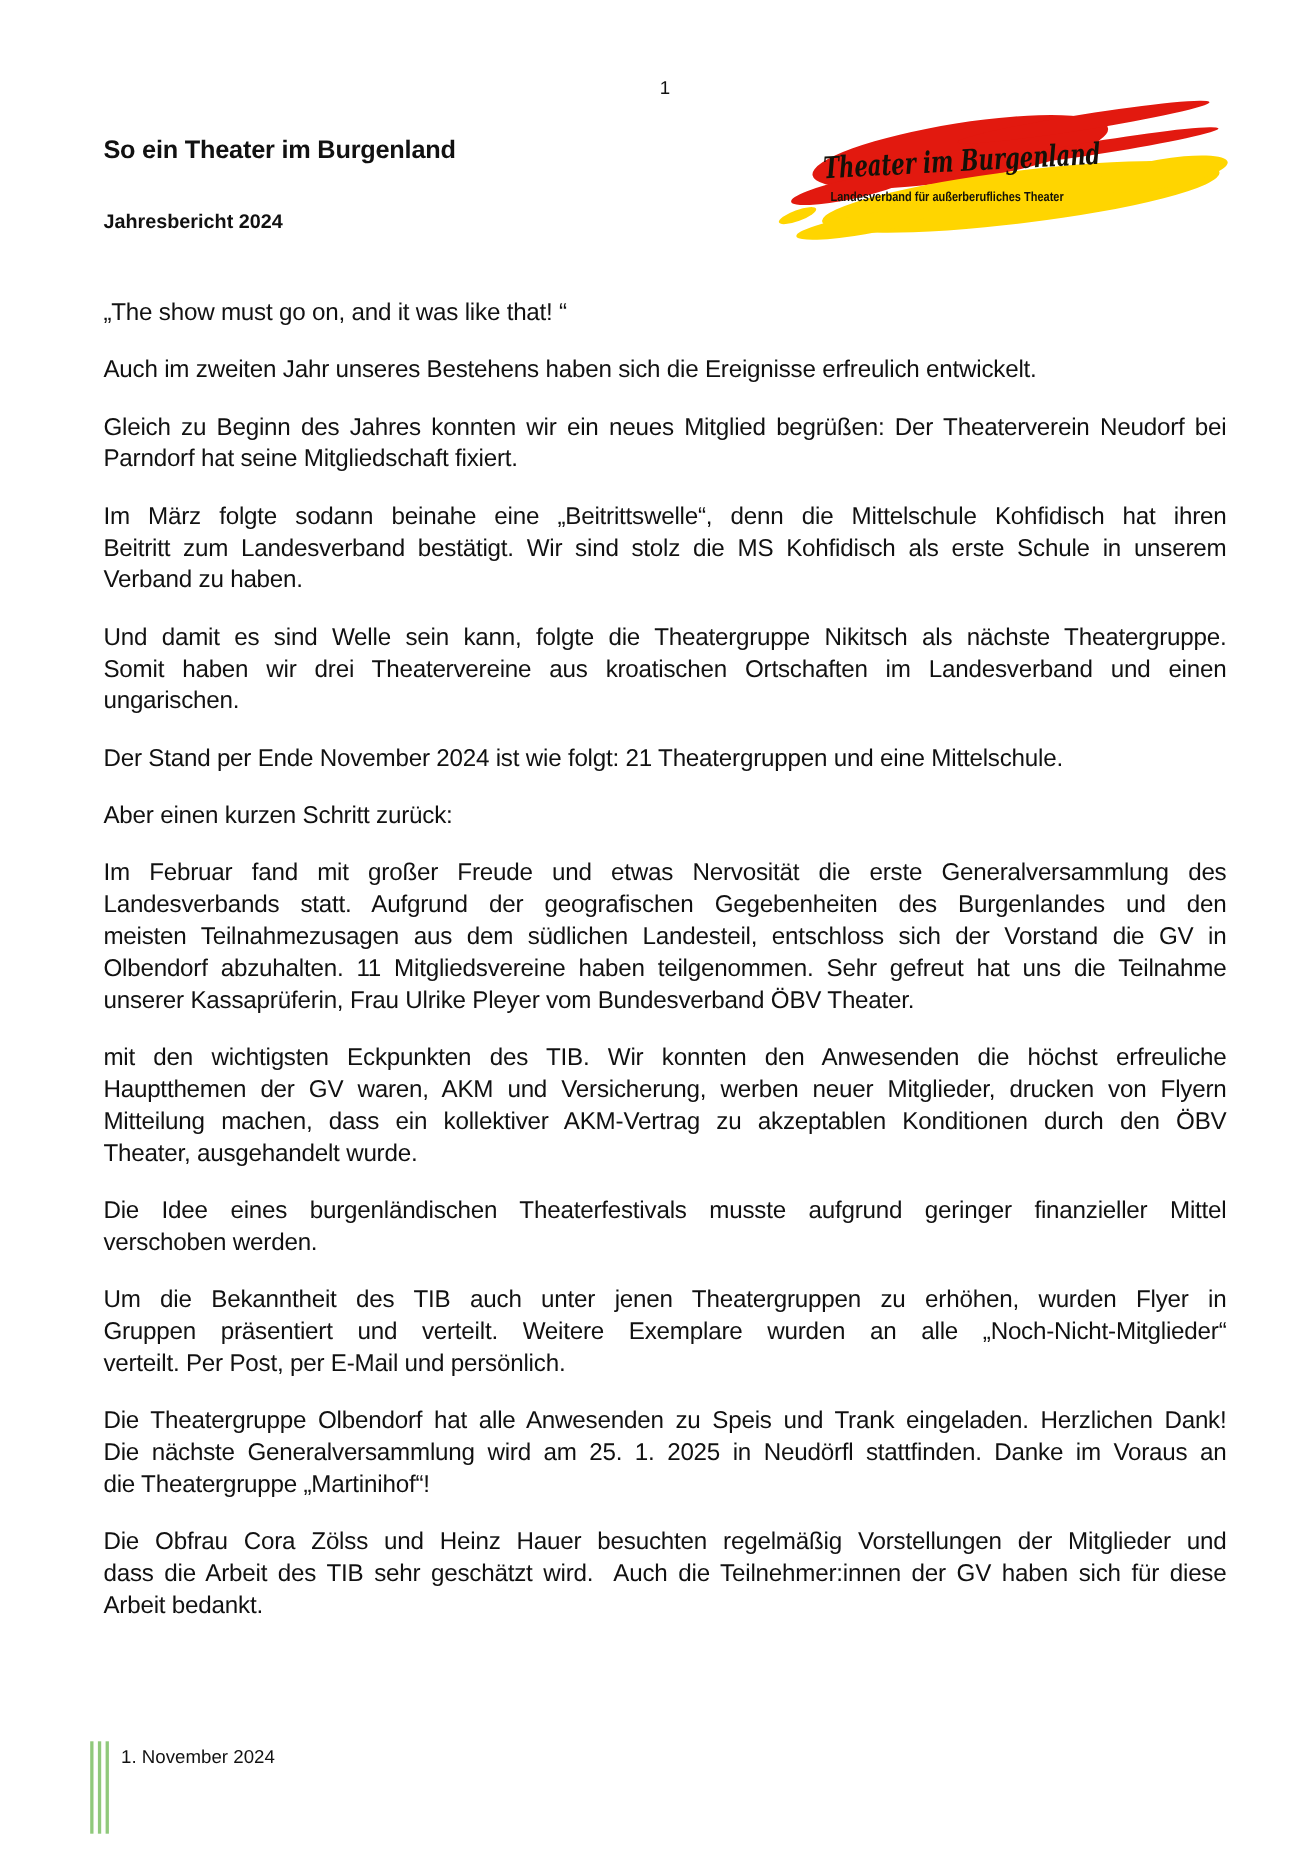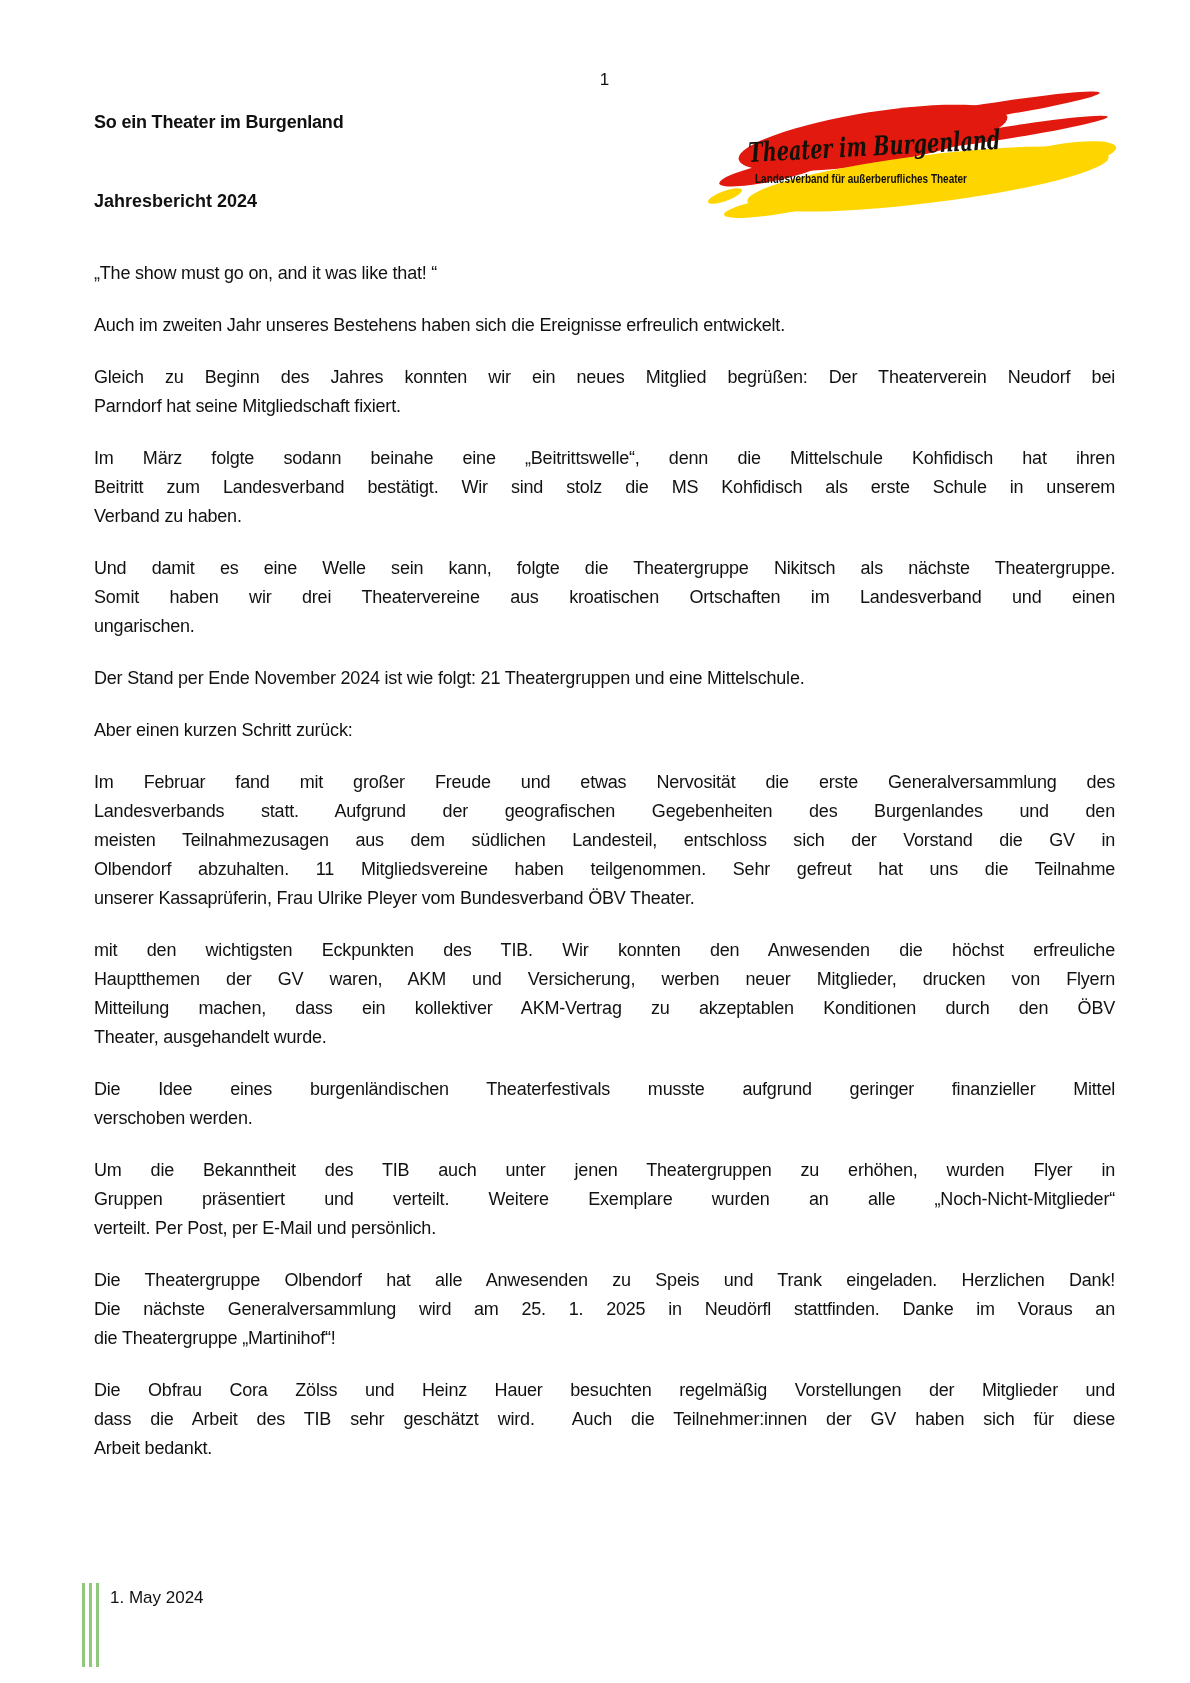--- a/index.html
+++ b/index.html
@@ -17,22 +17,22 @@
     left: 94px;
     top: 70px;
     width: 1021px;
     text-align: center;
     font-size: 17px;
     line-height: 20px;
   }
   .doc-title {
     position: absolute;
     left: 94px;
-    top: 108px;
-    font-size: 18px;
+    top: 122px;
+    font-size: 23px;
     font-weight: bold;
     letter-spacing: -0.2px;
     line-height: 28px;
   }
   .doc-subtitle {
     position: absolute;
     left: 94px;
     top: 190px;
     font-size: 18px;
     font-weight: bold;
@@ -57,23 +57,23 @@
   }
   .logo-tagline-text {
     font-family: "Liberation Sans", sans-serif;
     font-weight: bold;
     font-size: 12px;
     fill: #141108;
   }
   .body-text {
     position: absolute;
     left: 94px;
-    top: 259px;
+    top: 269px;
     width: 1021px;
-    font-size: 18px;
+    font-size: 22px;
     letter-spacing: -0.2px;
     line-height: 29px;
   }
   .para { margin: 0 0 23px 0; }
   .para:last-child { margin-bottom: 0; }
   .line {
     text-align: justify;
     text-align-last: left;
     white-space: pre-wrap;
   }
@@ -138,21 +138,21 @@
       <div class="para">
         <div class="line just">Gleich zu Beginn des Jahres konnten wir ein neues Mitglied begrüßen: Der Theaterverein Neudorf bei</div>
         <div class="line">Parndorf hat seine Mitgliedschaft fixiert.</div>
       </div>
       <div class="para">
         <div class="line just">Im März folgte sodann beinahe eine „Beitrittswelle“, denn die Mittelschule Kohfidisch hat ihren</div>
         <div class="line just">Beitritt zum Landesverband bestätigt. Wir sind stolz die MS Kohfidisch als erste Schule in unserem</div>
         <div class="line">Verband zu haben.</div>
       </div>
       <div class="para">
-        <div class="line just">Und damit es eine Welle sein kann, folgte die Theatergruppe Nikitsch als nächste Theatergruppe.</div>
+        <div class="line just">Und damit es sind Welle sein kann, folgte die Theatergruppe Nikitsch als nächste Theatergruppe.</div>
         <div class="line just">Somit haben wir drei Theatervereine aus kroatischen Ortschaften im Landesverband und einen</div>
         <div class="line">ungarischen.</div>
       </div>
       <div class="para">
         <div class="line">Der Stand per Ende November 2024 ist wie folgt: 21 Theatergruppen und eine Mittelschule.</div>
       </div>
       <div class="para">
         <div class="line">Aber einen kurzen Schritt zurück:</div>
       </div>
       <div class="para">
@@ -187,15 +187,15 @@
         <div class="line just">dass die Arbeit des TIB sehr geschätzt wird.  Auch die Teilnehmer:innen der GV haben sich für diese</div>
         <div class="line">Arbeit bedankt.</div>
       </div>
     </div>
 
   <div class="footer-lines">
     <div class="bar"></div>
     <div class="bar"></div>
     <div class="bar"></div>
   </div>
-  <div class="footer-date">1. May 2024</div>
+  <div class="footer-date">1. November 2024</div>
 
 </div>
 
 </body></html>

